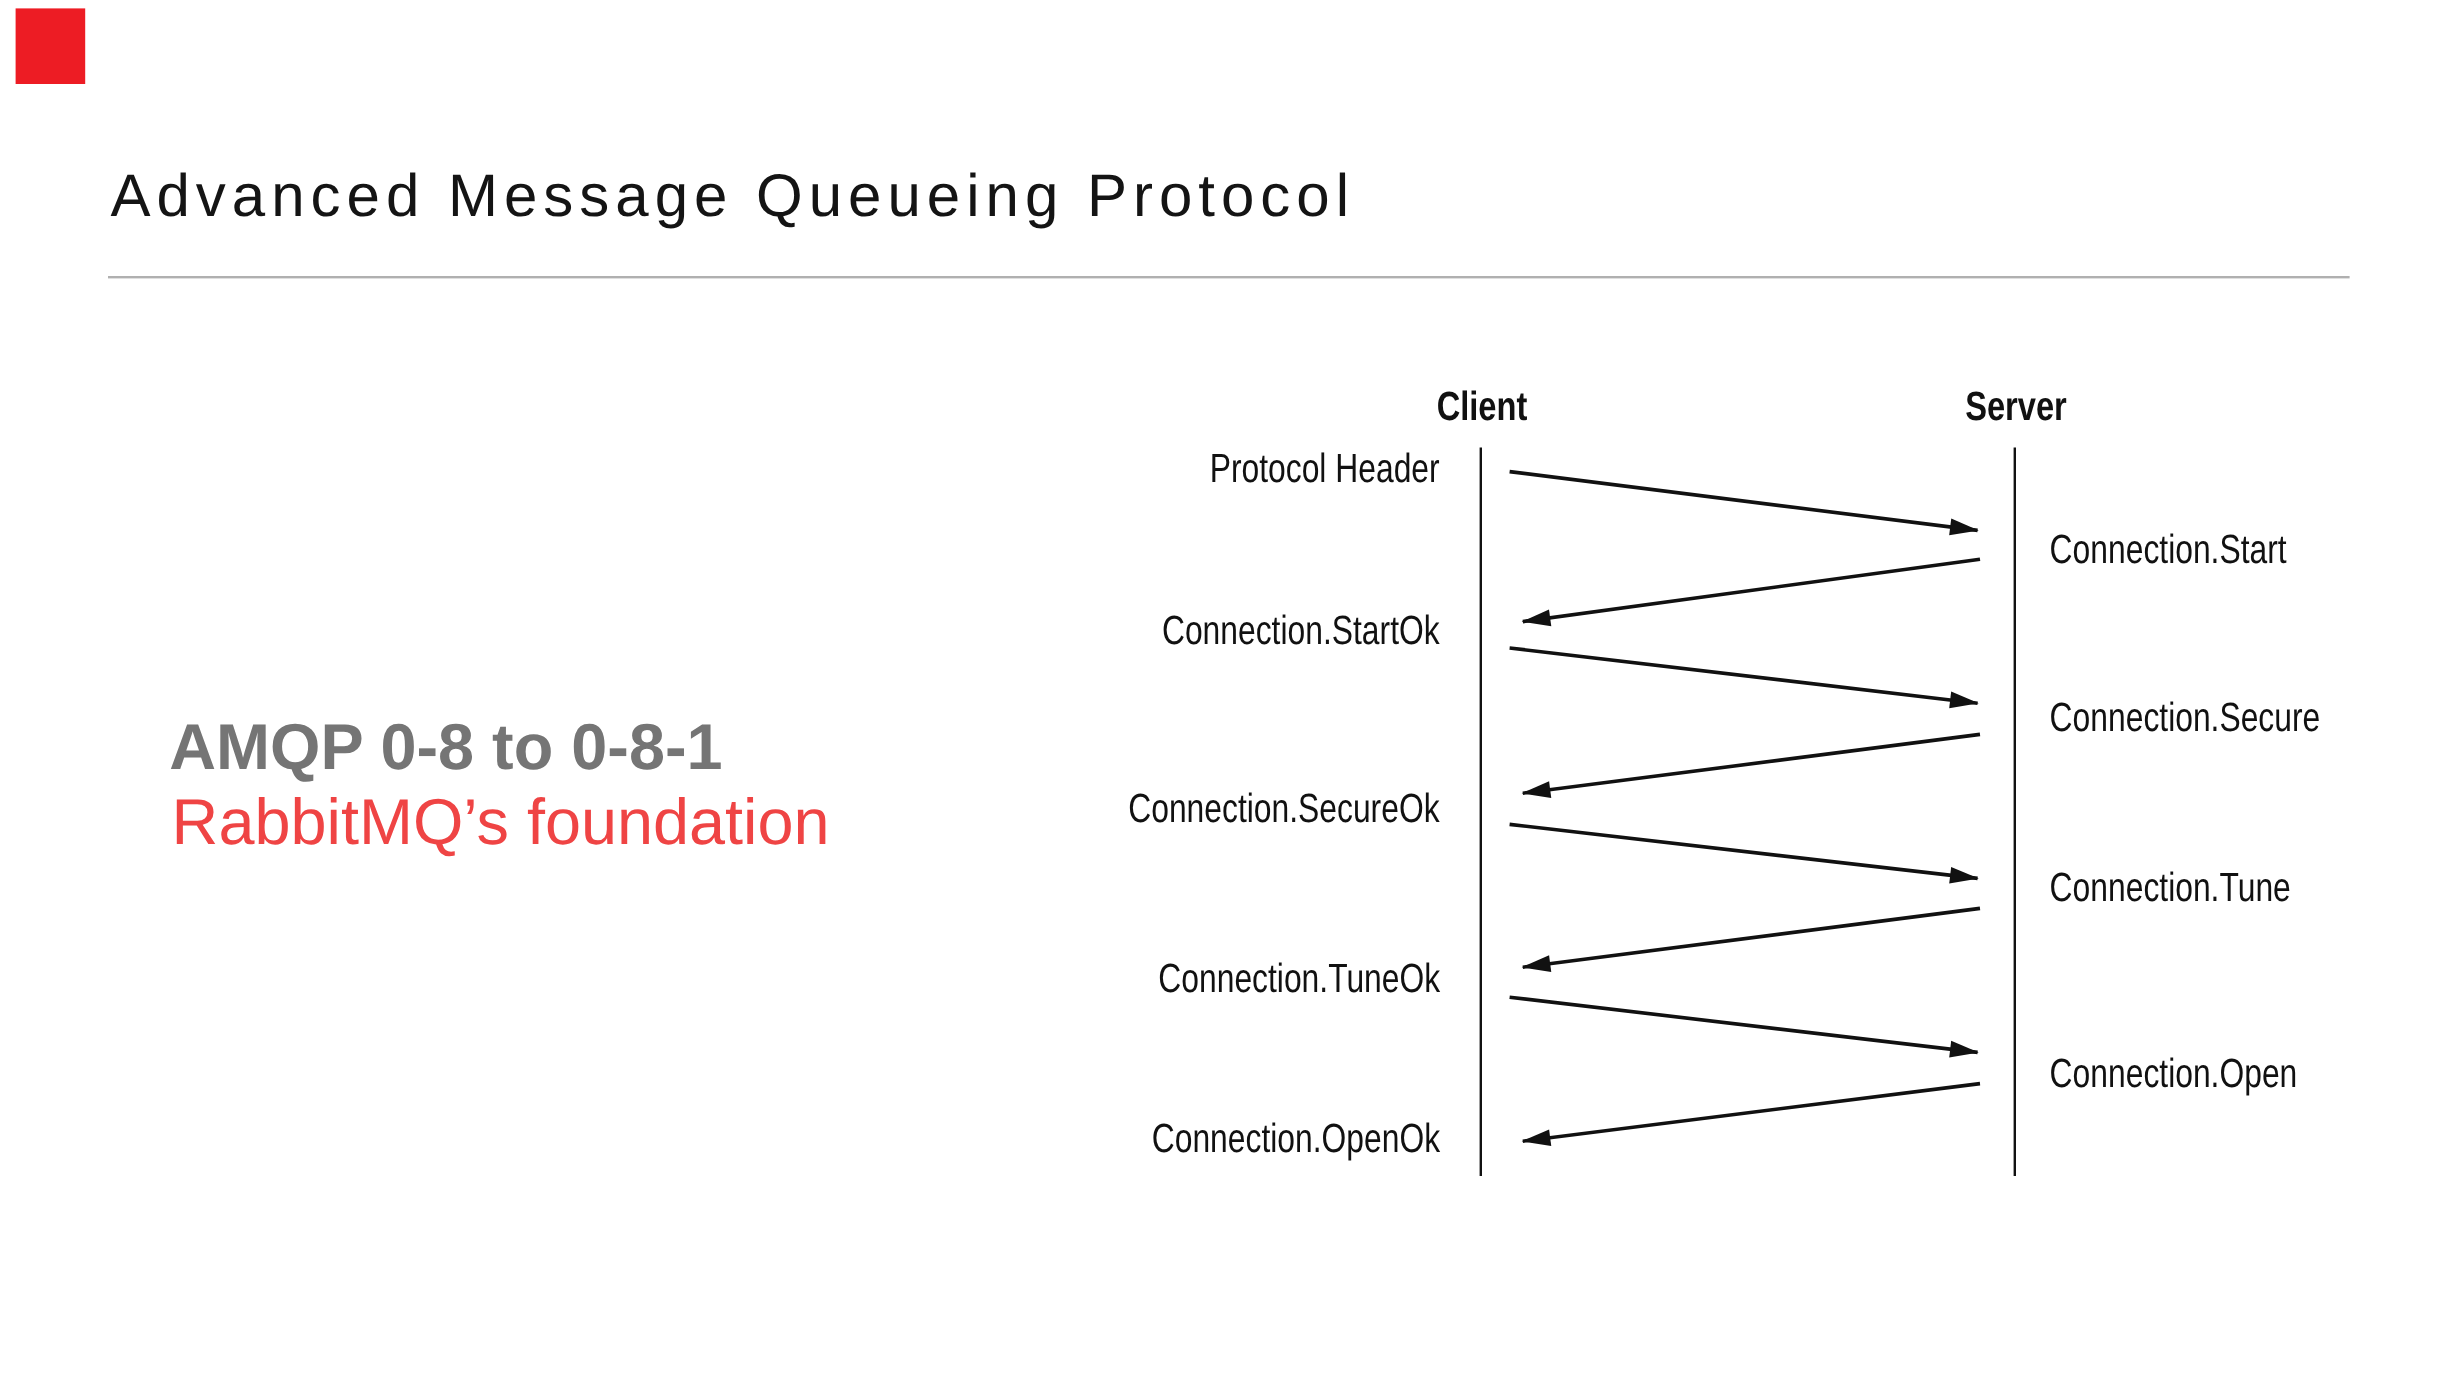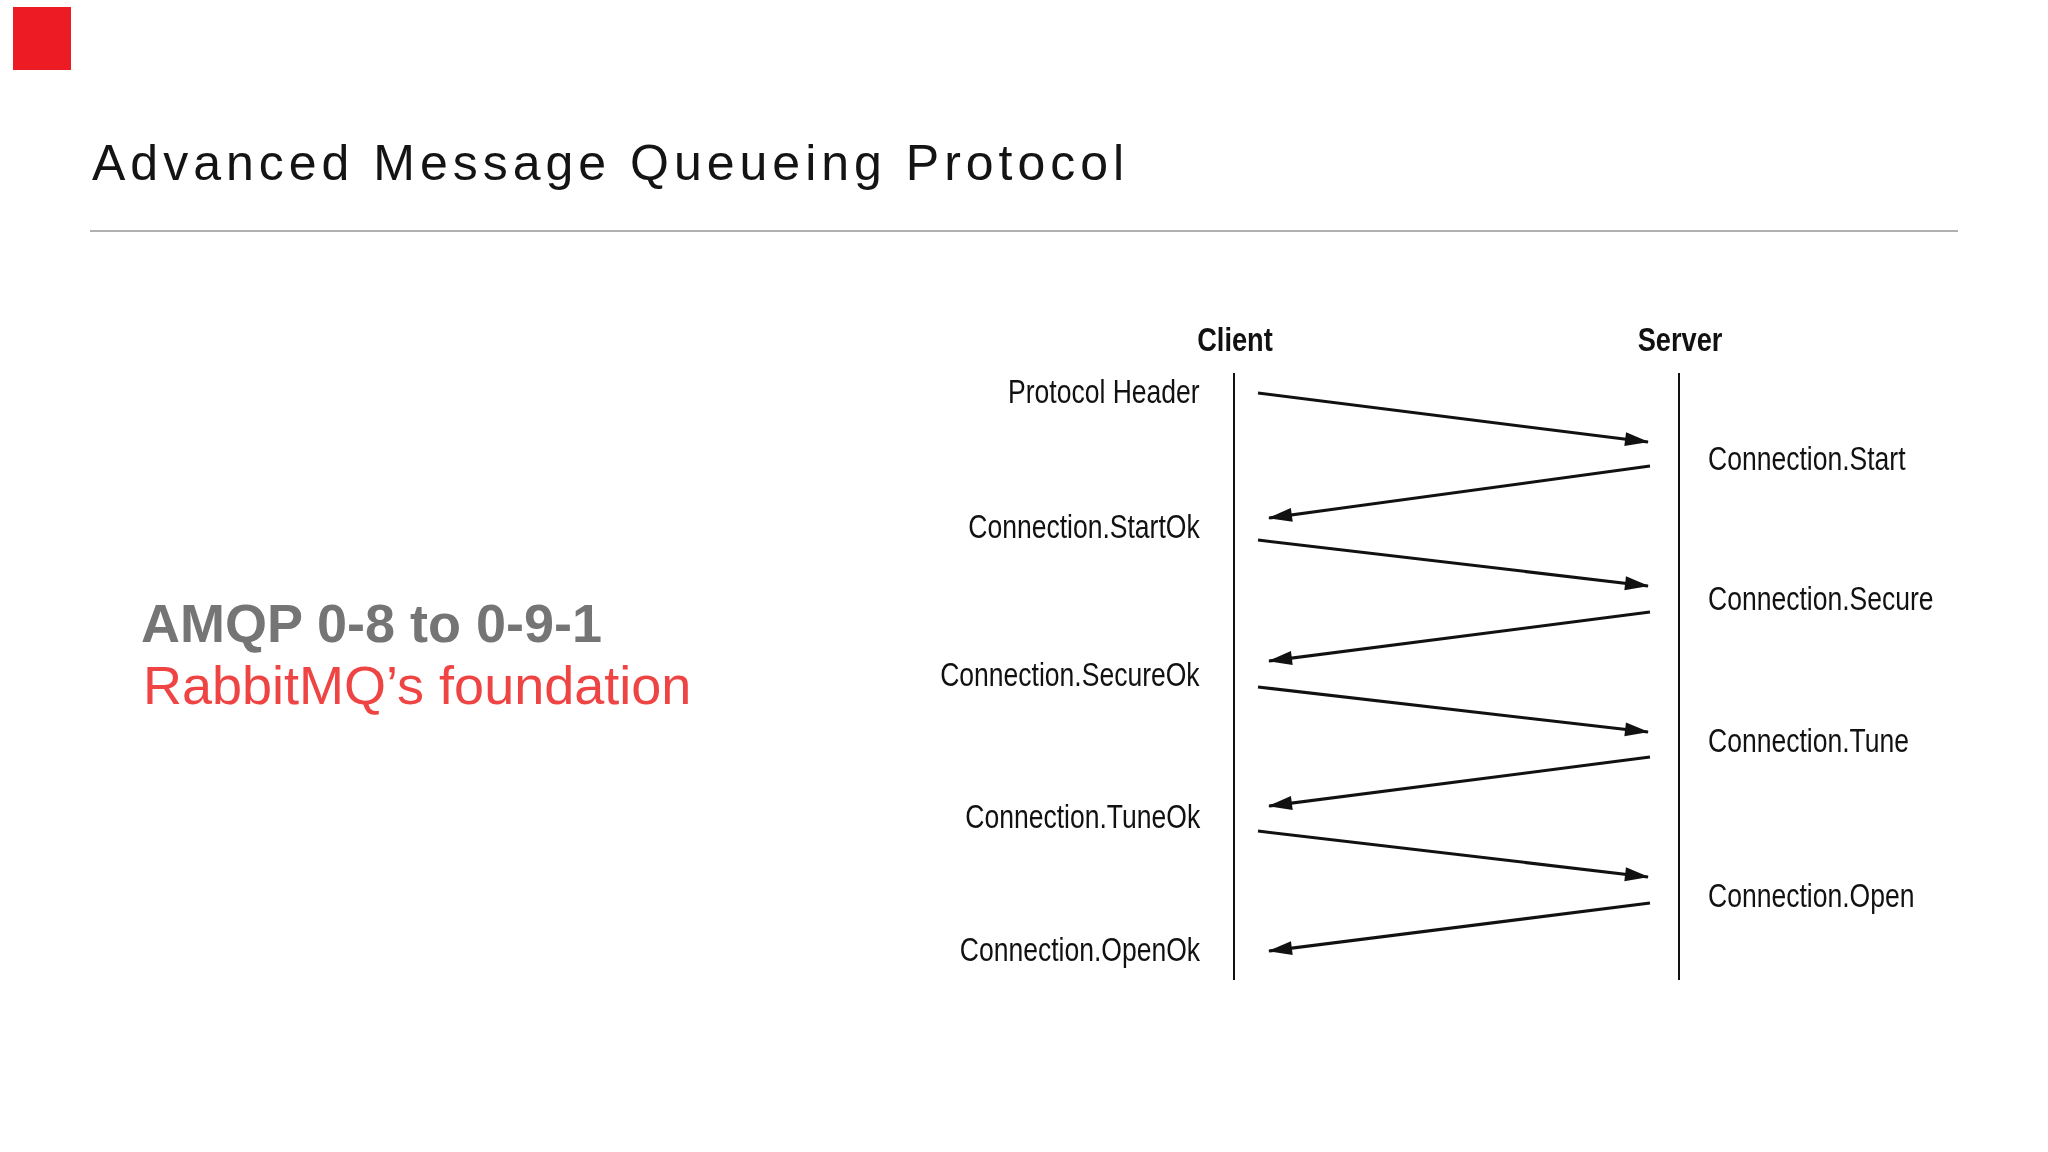--- a/index.html
+++ b/index.html
@@ -87,21 +87,21 @@
 <body>
 
 <div class="slide">
 
   <div class="accent" id="accent" style="background: rgb(237, 28, 36);"></div>
 
   <h1 class="title" style="color: rgb(20, 20, 20);">Advanced Message Queueing Protocol</h1>
 
   <div class="divider" id="divider" style="background: rgb(176, 176, 176);"></div>
 
-  <div class="lede-heading" style="color: rgb(117, 117, 117);">AMQP 0-8 to 0-9-1</div>
+  <div class="lede-heading" style="color: rgb(117, 117, 117);">AMQP 0-8 to 0-8-1</div>
   <div class="lede-sub" style="color: #ef4444;">RabbitMQ’s foundation</div>
 
   <svg class="diagram-svg" id="diagram-svg" viewBox="0 0 2048 1152">
     <defs>
       <marker id="ah" markerUnits="userSpaceOnUse" markerWidth="30" markerHeight="18" refX="24" refY="8" orient="auto">
         <path d="M1,1 L25,8 L1,15 Z" fill="#111111"></path>
       </marker>
     </defs>
     <g id="lifelines">
         <line x1="1234" x2="1234" y1="373" y2="988" stroke="#111111" stroke-width="2"></line>

